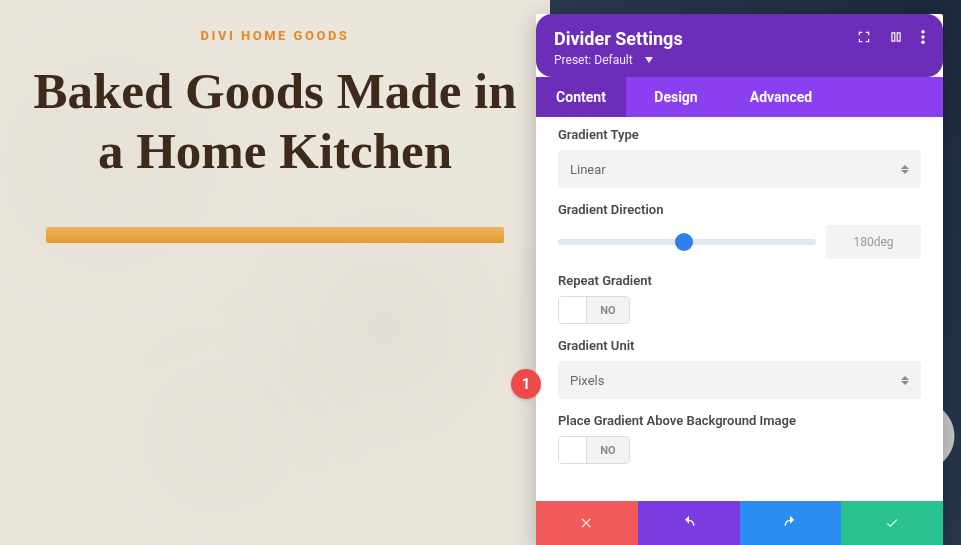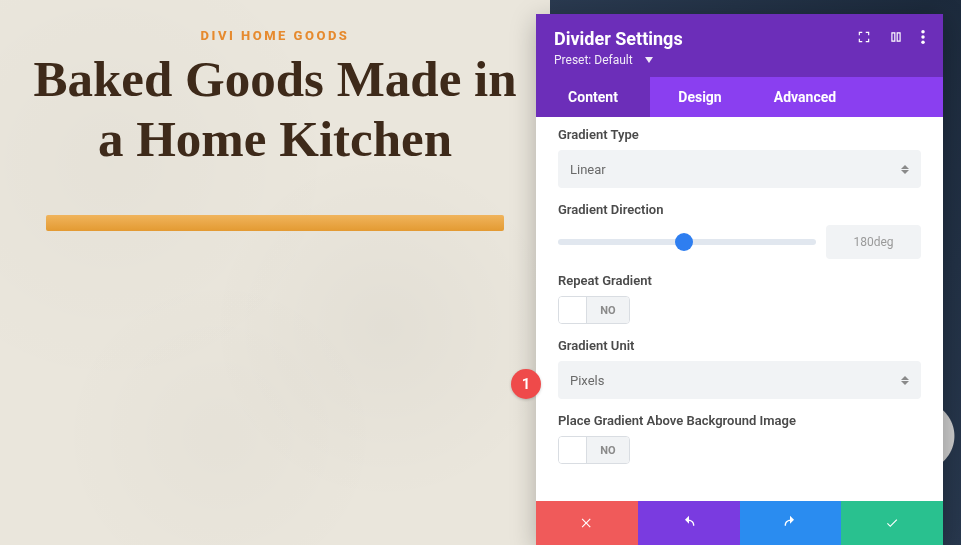--- a/index.html
+++ b/index.html
@@ -23,21 +23,21 @@
     radial-gradient(circle at 70% 60%, rgba(0,0,0,0.03) 0%, transparent 35%),
     radial-gradient(circle at 40% 80%, rgba(0,0,0,0.02) 0%, transparent 30%);
   padding: 28px 30px 0 30px;
 }
 .eyebrow {
   color: #e68a2e;
   font-weight: 800;
   letter-spacing: 2.5px;
   font-size: 13px;
   text-align: center;
-  margin-bottom: 6px;
+  margin-bottom: 18px;
 }
 .headline {
   font-family: Georgia, "Times New Roman", serif;
   color: #3e2a1a;
   font-weight: 700;
   font-size: 51px;
   line-height: 1.18;
   text-align: center;
 }
 .underline-bar {
@@ -67,20 +67,21 @@
   background: #fff;
   box-shadow: 0 6px 26px rgba(0,0,0,0.25);
   display: flex;
   flex-direction: column;
   border-radius: 2px;
 }
 .panel-header {
   background: #6c2eb9;
   color: #fff;
   padding: 14px 18px 10px 18px;
+  border-radius: 16px;
 }
 .panel-title-row {
   display: flex;
   align-items: center;
   justify-content: space-between;
 }
 .panel-title {
   font-weight: 700;
   font-size: 18px;
 }
@@ -105,21 +106,21 @@
 .tab {
   color: #fff;
   font-weight: 700;
   font-size: 14px;
   padding: 12px 0;
   cursor: pointer;
 }
 .tab.active {
   background: #6c2eb9;
 }
-.tab:nth-child(1){ width: 114px; text-align:center;}
+.tab:nth-child(1){ width: 90px; text-align:center;}
 .tab:nth-child(2){ width: 100px; text-align:center;}
 .tab:nth-child(3){ width: 110px; text-align:center;}
 .panel-body {
   flex: 1;
   overflow: hidden;
   padding: 8px 22px 0 22px;
   color: #5a5a5a;
 }
 .field-label {
   font-size: 13px;

